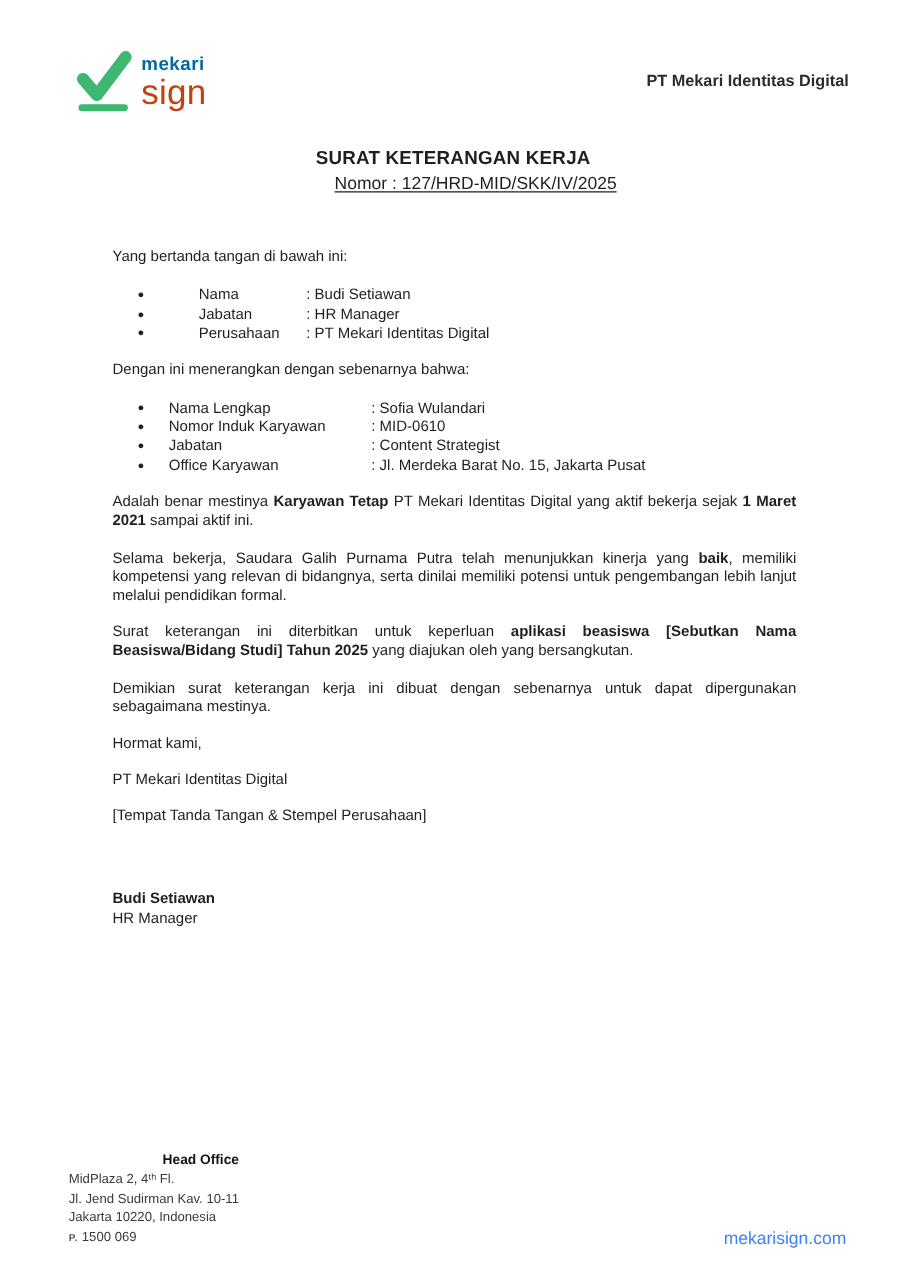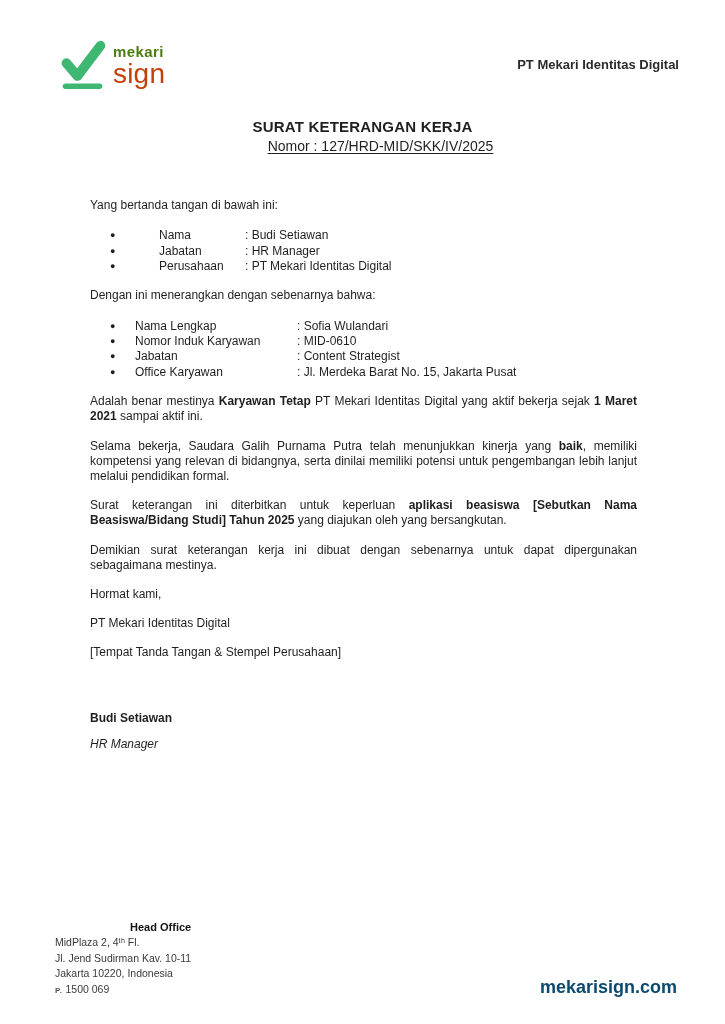--- a/index.html
+++ b/index.html
@@ -15,21 +15,21 @@
   }
   
   .header {
     display:flex; justify-content:space-between; align-items:flex-start;
     padding:38px 46px 0 60px;
   }
   .logo { display:flex; align-items:flex-start; gap:7px; }
   .logo svg { width:46px; height:54px; display:block; }
   .logo-text { display:flex; flex-direction:column; padding-top:6px; }
   .logo-mekari {
-    font-size:15px; font-weight:bold; color:#4d7c0f; letter-spacing:0.4px; line-height:1;
+    font-size:15px; font-weight:bold; color:#0369a1; letter-spacing:0.4px; line-height:1;
   }
   .logo-sign {
     font-size:28px; font-weight:normal; color:#c2410c; letter-spacing:0.2px;
     line-height:1; margin-top:1px;
   }
   .company-header {
     font-size:13px; font-weight:bold; color:#2b2b2b; margin-top:19px;
   }
   
   .title-block { text-align:center; margin-top:26px; }
@@ -44,30 +44,30 @@
   .jt { text-align:justify; }
   .b { font-weight:bold; }
   .blist { margin:15px 0 14px 0; }
   .brow { display:flex; padding-left:20px; line-height:15.4px; }
   .dot { width:25px; font-size:9px; line-height:15.4px; }
   .blabel { flex:none; }
   .w1 { width:86px;margin-left:24px; }
   .w2 { width:162px; }
   .bvalue { flex:1; }
   .signer-name { font-weight:bold; margin-top:50px; }
-  .signer-title { margin-top:11px;font-style:italic; }
+  .signer-title { margin-top:1px; }
   
   .footer {
     position:absolute; left:55px; right:48px; bottom:26px;
     display:flex; justify-content:space-between; align-items:flex-end;
   }
   .office { font-size:10.5px; line-height:15.5px; color:#3a3a3a; }
   .office-label { font-size:11px; font-weight:bold; color:#141414;text-align:right; }
   .phone-prefix { font-size:8px; font-weight:bold; color:#555; letter-spacing:0.5px; }
-  .website { font-size:18px; font-weight:bold; color:#0c4a6e; text-decoration:none; }
+  .website { font-size:14px; font-weight:normal; color:#3b82f6; text-decoration:none; }
 </style>
 </head>
 <body>
 
 <div class="page">
 
   <div class="header">
     <div class="logo">
       <span>
         <svg viewBox="0 0 100 112" xmlns="http://www.w3.org/2000/svg">

